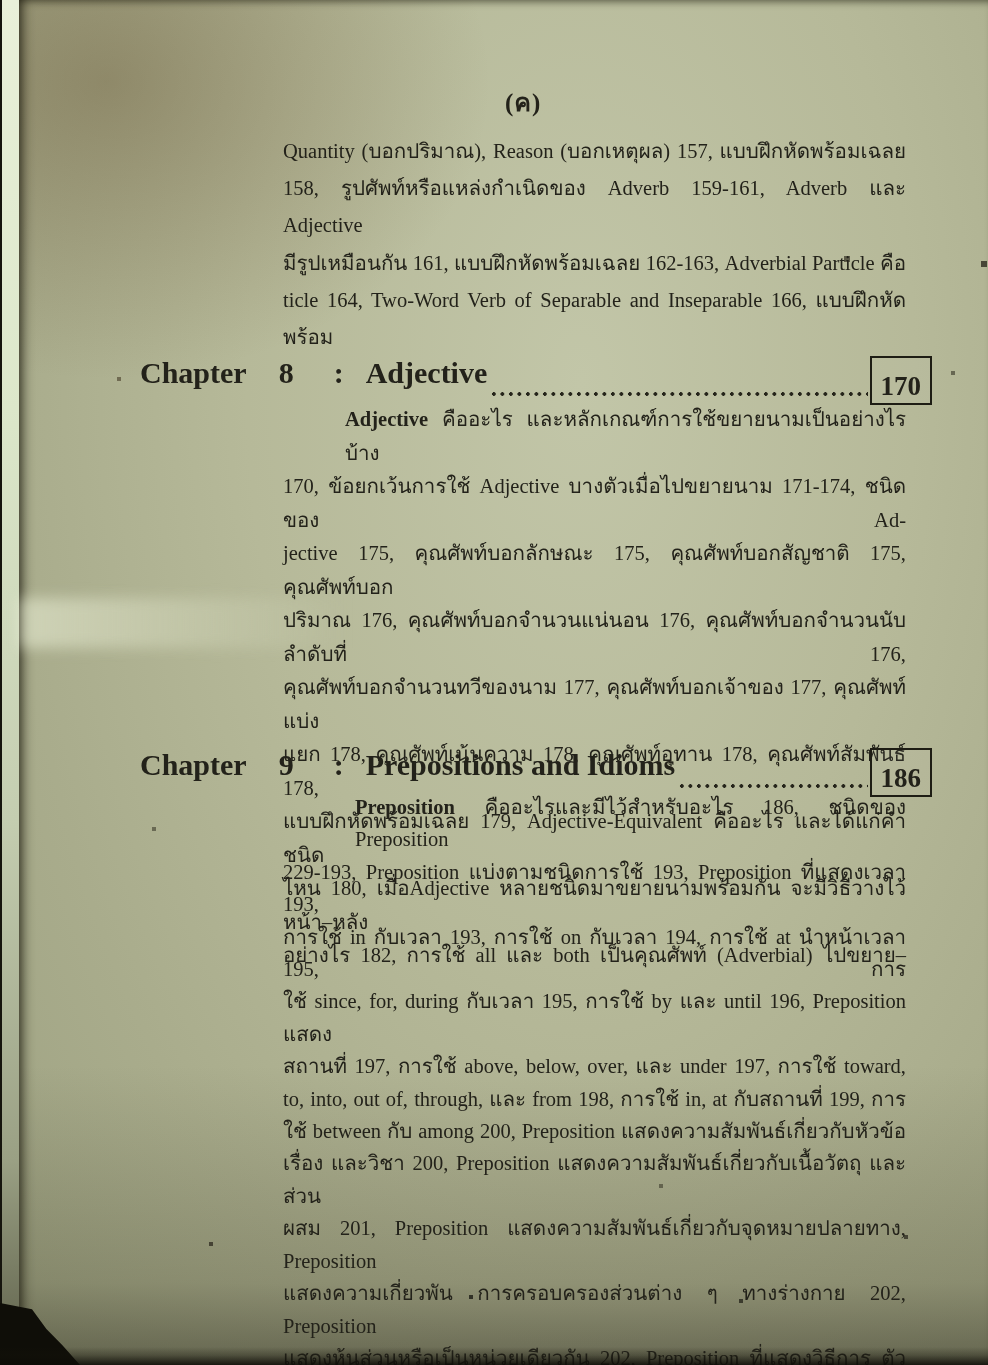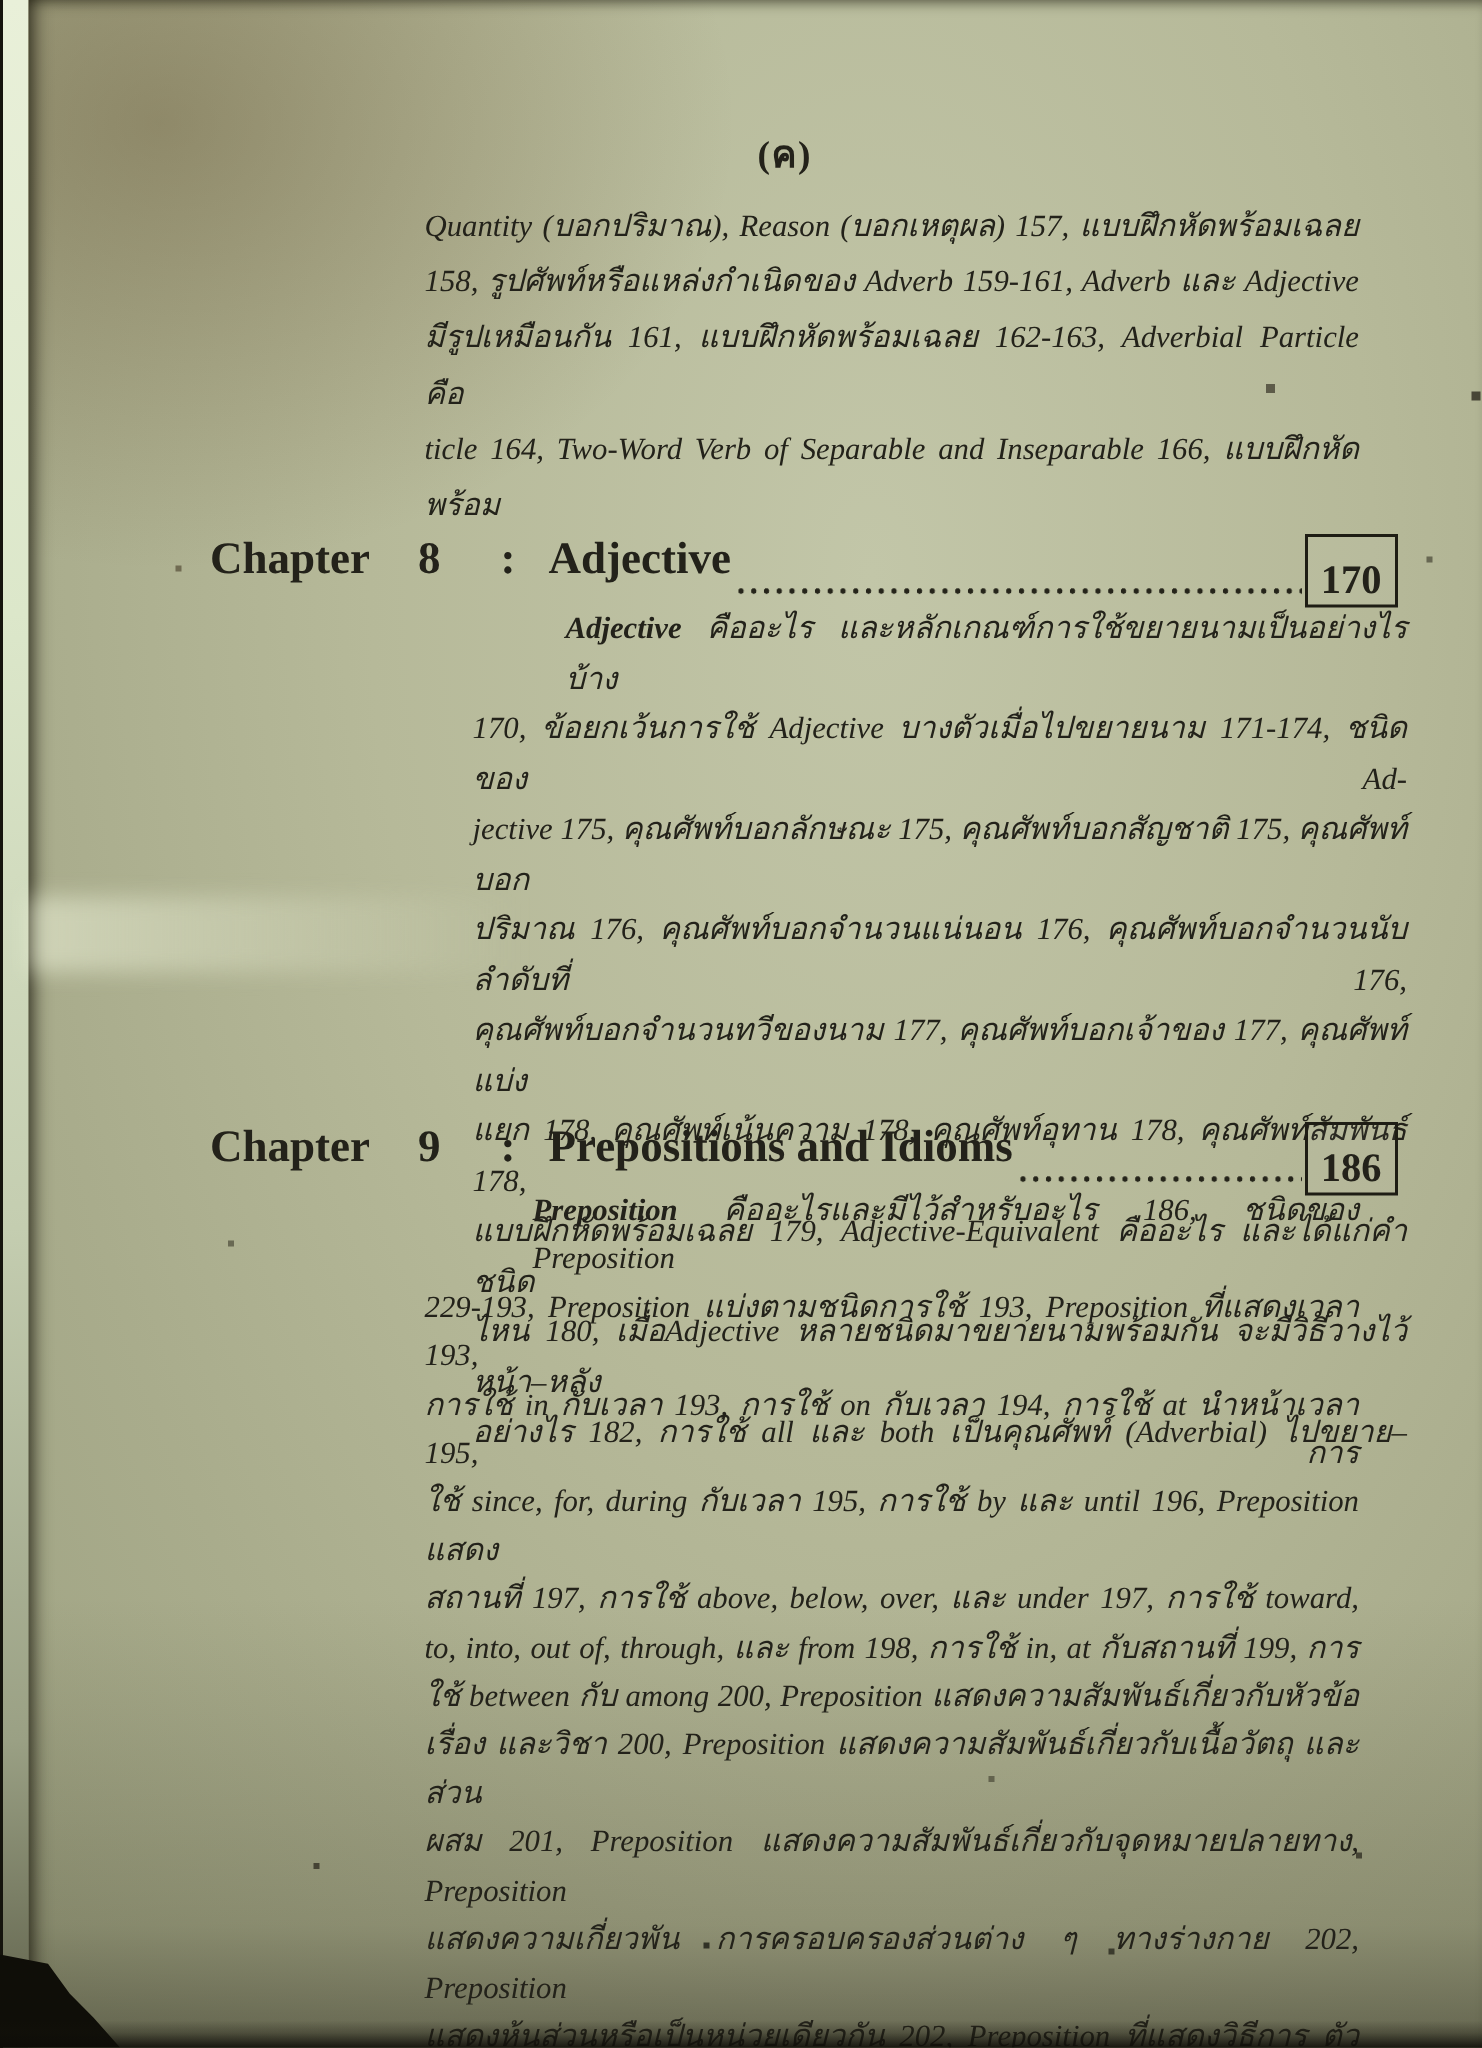--- a/index.html
+++ b/index.html
@@ -53,26 +53,26 @@
   }
 
   .content { position:absolute; left:0; top:0; width:988px; height:1365px; z-index:3; color:#23221a; }
 
   .page-header {
     position:absolute; left:505px; top:82px;
     font-size:25px; font-weight:bold; letter-spacing:1px;
   }
 
   .para { position:absolute; font-size:20.5px; }
-  .para .line { text-align:justify; text-align-last:justify; white-space:normal;font-style:italic; }
+  .para .line { text-align:justify; text-align-last:justify; white-space:normal; }
   .para .line.left { text-align-last:left; }
   .lead { font-weight:bold; }
 
   .intro-para   { left:283px; top:133px;  width:623px; line-height:37.2px; }
-  .ch8-para     { left:283px; top:403px;  width:623px; line-height:33.5px;margin-left:32px; }
+  .ch8-para     { left:283px; top:403px;  width:623px; line-height:33.5px; }
   .ch9-para     { left:283px; top:791px;  width:623px; line-height:32.4px; }
   .indent-62 { padding-left:62px; }
   .indent-72 { padding-left:72px; }
 
   .chapter-heading {
     position:absolute; left:140px; width:792px;
     display:flex; align-items:flex-start;
     font-weight:bold; font-size:30px;
   }
   .ch8-heading { top:356px; }

